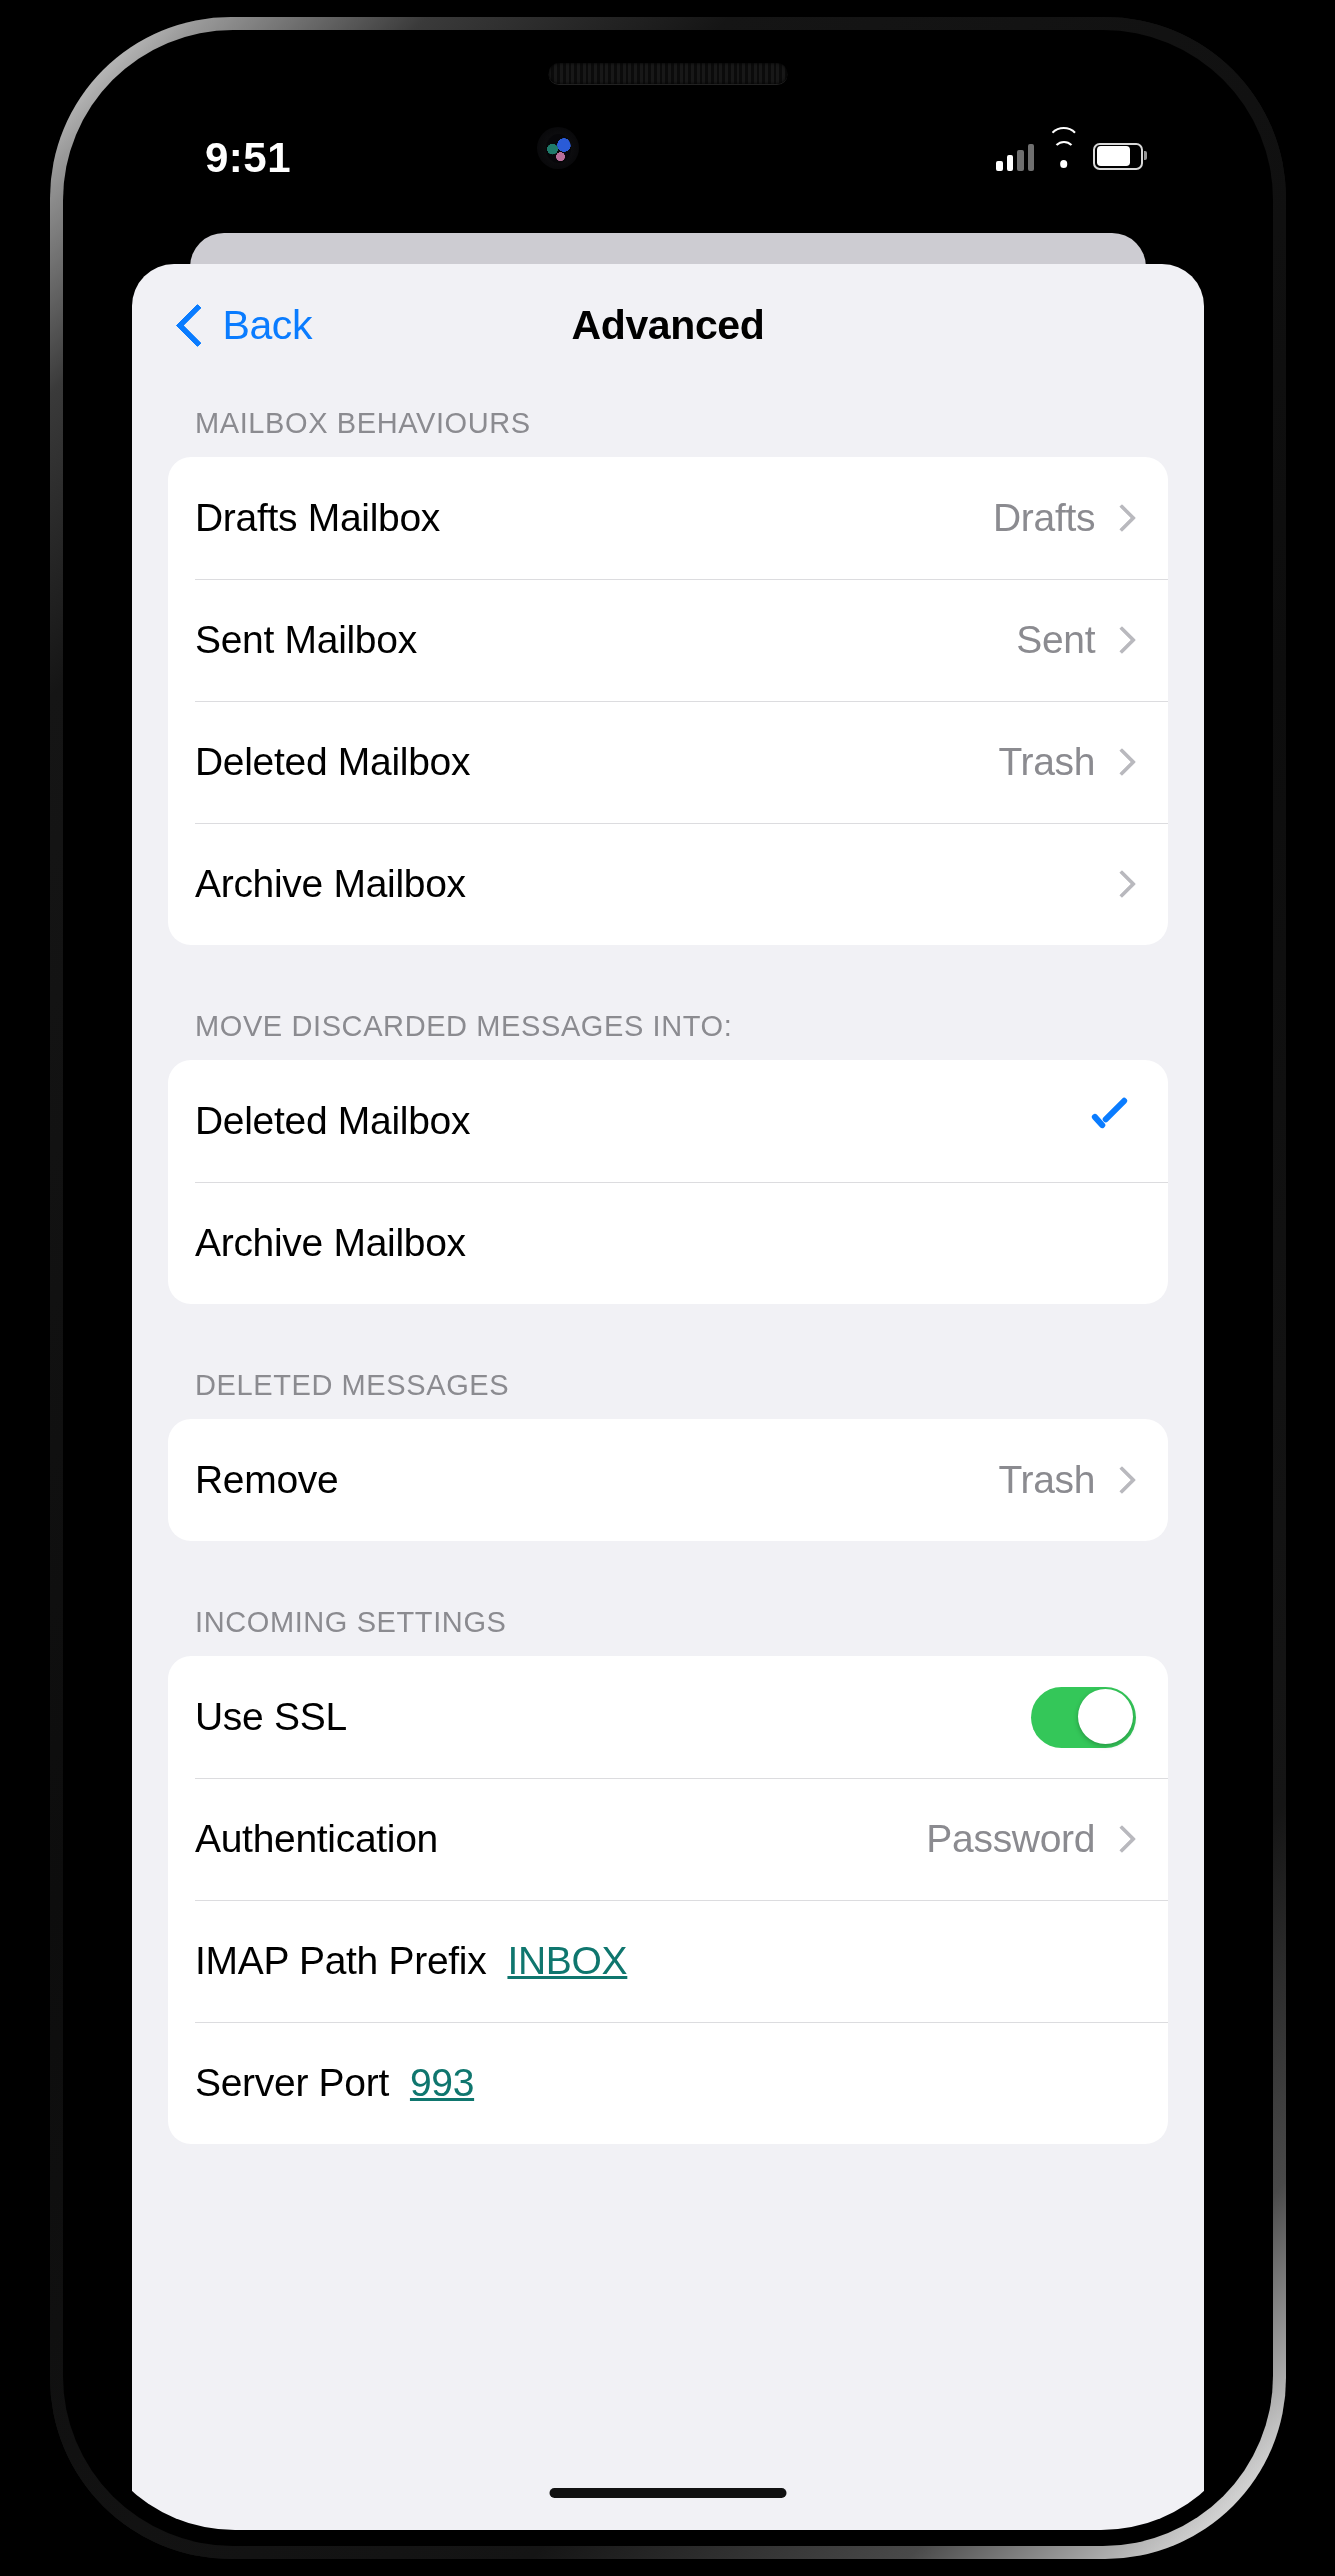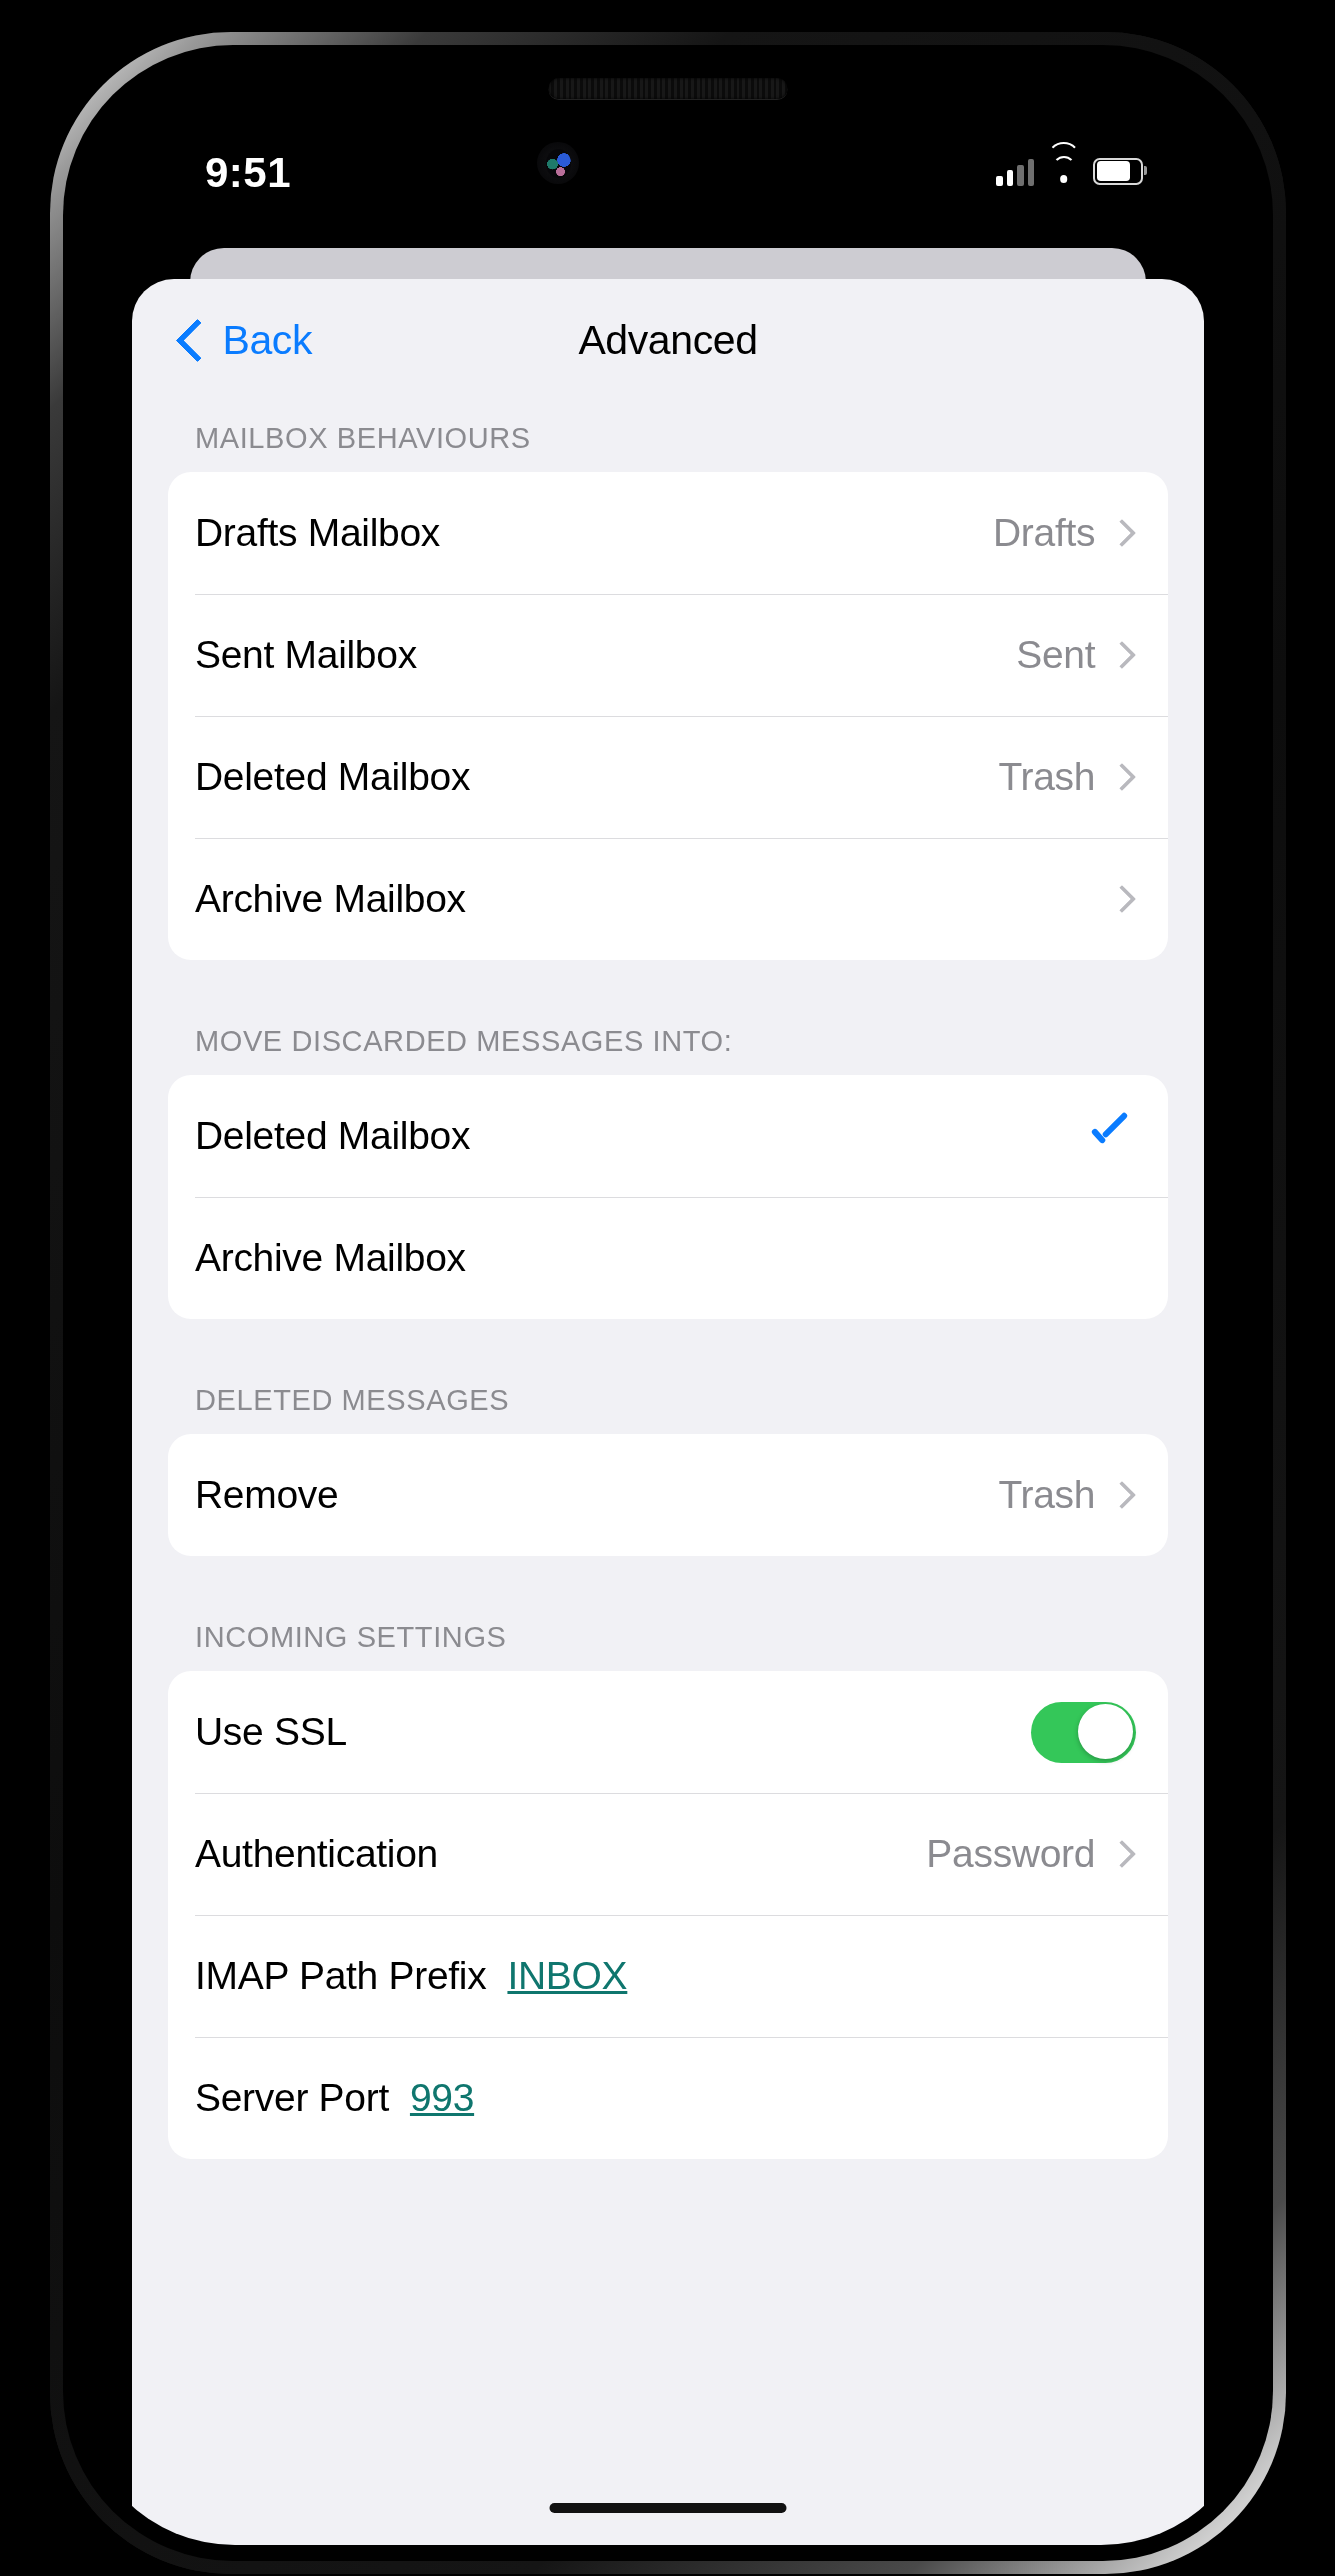--- a/index.html
+++ b/index.html
@@ -2,21 +2,21 @@
 <html><head>
 <meta charset="utf-8">
 <style>
   html,body{margin:0;padding:0;background:#000;}
   body{width:1336px;height:2576px;overflow:hidden;font-family:"Liberation Sans","DejaVu Sans",sans-serif;}
 
   .stage{position:relative;width:1336px;height:2576px;background:#000;}
 
   
   .device{
-    position:absolute;left:50px;top:32px;width:1236px;height:2542px;
+    position:absolute;left:50px;top:17px;width:1236px;height:2542px;
     border-radius:181px;
     background:#0a0a0a;
     box-shadow:inset 0 0 0 2.9px #111;
   }
   .bezel-edge{
     position:absolute;inset:0;border-radius:181px;
     background:
       linear-gradient(135deg,#f4f4f4 0%, #9a9a9a 4%, #3a3a3a 10%, #151515 18%,
                       #0d0d0d 50%, #151515 80%, #4a4a4a 90%, #cfcfcf 97%, #efefef 100%);
     padding:0;
@@ -88,21 +88,21 @@
     background:#f1f1f5;border-radius:42px 42px 0 0;overflow:hidden;
   }
 
   
   .navbar{position:relative;height:143px;padding-left:40px;}
   .nav-back{position:absolute;left:50px;top:38px;display:flex;align-items:center;gap:9.5px;}
   .chev-back{width:25px;height:25px;border-left:6.7px solid #0a7cff;border-bottom:6.7px solid #0a7cff;
              transform:rotate(45deg);border-radius:1.9px;}
   .nav-back-label{color:#0a7cff;font-size:41px;letter-spacing:-0.4px;}
   .nav-title{position:absolute;left:0;right:0;top:38px;text-align:center;
-             font-size:41px;font-weight:400;color:#000;letter-spacing:-0.4px;}
+             font-size:41px;font-weight:700;color:#000;letter-spacing:-0.4px;}
 
   
   .content{position:absolute;left:0;right:0;top:143px;bottom:0;}
   .sec-header{
     font-size:29px;color:#8b8b90;letter-spacing:0.6px;
     padding:0 0 17px 63px;
   }
   .sec-gap{height:65px;}
   .card{margin:0 36px;background:#fff;border-radius:23px;overflow:hidden;text-align:center;}
   .row{position:relative;display:flex;align-items:center;min-height:122px;padding:0 32px 0 27px;}

